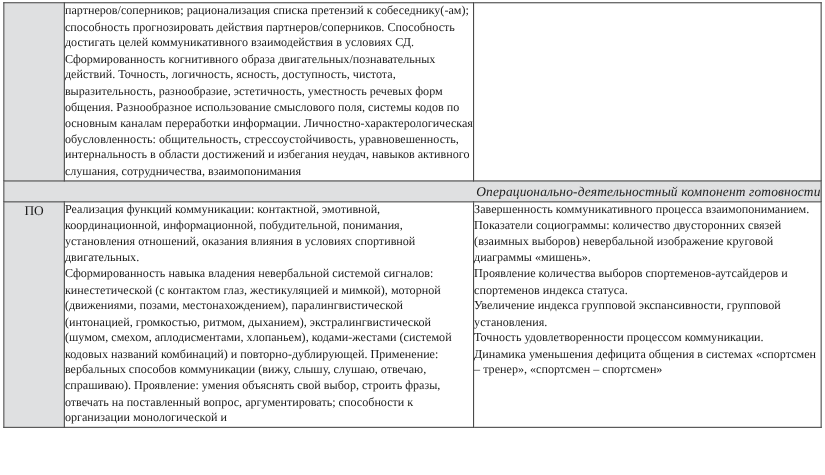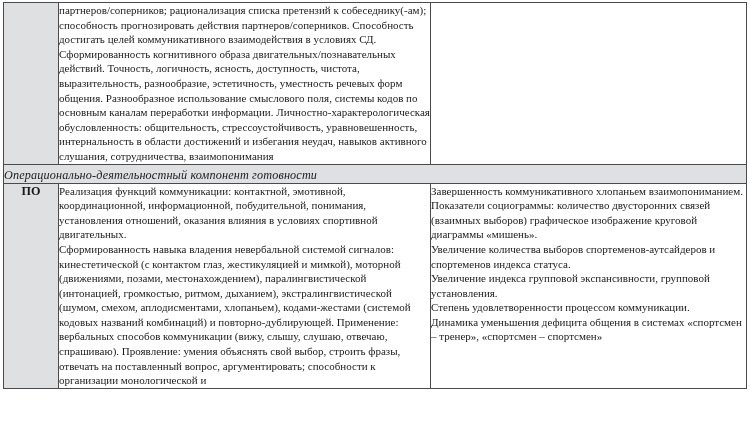--- a/index.html
+++ b/index.html
@@ -39,21 +39,21 @@
   }
 
   
   col.c-code  { width: 55px; }
   col.c-mid   { width: 372px; }
   col.c-right { width: 316px; }
 
   .cell-code {
     background: #dfe0e1;
     text-align: center;
-    font-weight: bold;
+    font-weight: normal;
     font-size: 12.2px;
     line-height: 14.6px;
     padding: 3px 2px 0 2px;
   }
 
   .cell-body {
     font-size: 11px;
     line-height: 14.6px;
     padding: 1px 5px 1px 7px;
     text-align: left;
@@ -63,21 +63,21 @@
     margin: 0;
     padding: 0;
   }
 
   .cell-blank {
     background: #ffffff;
   }
 
   .section-row td {
     background: #dfe0e1;
-    text-align: left;
+    text-align: right;
     padding: 1px 0 2px 0;
   }
   .section-title {
     font-style: italic;
     font-size: 12.2px;
     line-height: 14.6px;
     letter-spacing: 0.15px;
   }
 
   .tight { white-space: normal; }
@@ -111,26 +111,26 @@
         </td>
       </tr>
 
       <tr>
         <td class="cell-code">ПО</td>
         <td class="cell-body">
           <p class="tight">Реализация функций коммуникации: контактной, эмотивной, координационной, информационной, побудительной, понимания, установления отношений, оказания влияния в условиях спортивной двигательных.</p>
           <p class="tight">Сформированность навыка владения невербальной системой сигналов: кинестетической (с контактом глаз, жестикуляцией и мимкой), моторной (движениями, позами, местонахождением), паралингвистической (интонацией, громкостью, ритмом, дыханием), экстралингвистической (шумом, смехом, аплодисментами, хлопаньем), кодами-жестами (системой кодовых названий комбинаций) и повторно-дублирующей. Применение: вербальных способов коммуникации (вижу, слышу, слушаю, отвечаю, спрашиваю). Проявление: умения объяснять свой выбор, строить фразы, отвечать на поставленный вопрос, аргументировать; способности к организации монологической и</p>
         </td>
         <td class="cell-body">
-          <p class="tight">Завершенность коммуникативного хлопаньем взаимопониманием.</p>
-          <p class="tight">Показатели социограммы: количество двусторонних связей (взаимных выборов) графическое изображение круговой диаграммы «мишень».</p>
-          <p class="tight">Увеличение количества выборов спортеменов-аутсайдеров и</p>
+          <p class="tight">Завершенность коммуникативного процесса взаимопониманием.</p>
+          <p class="tight">Показатели социограммы: количество двусторонних связей (взаимных выборов) невербальной изображение круговой диаграммы «мишень».</p>
+          <p class="tight">Проявление количества выборов спортеменов-аутсайдеров и</p>
           <p class="tight">спортеменов индекса статуса.</p>
           <p class="tight">Увеличение индекса групповой экспансивности, групповой установления.</p>
-          <p class="tight">Степень удовлетворенности процессом коммуникации.</p>
+          <p class="tight">Точность удовлетворенности процессом коммуникации.</p>
           <p class="tight">Динамика уменьшения дефицита общения в системах «спортсмен – тренер», «спортсмен – спортсмен»</p>
         </td>
       </tr>
 
     </tbody>
   </table>
 
 </div>
 
 </body></html>

